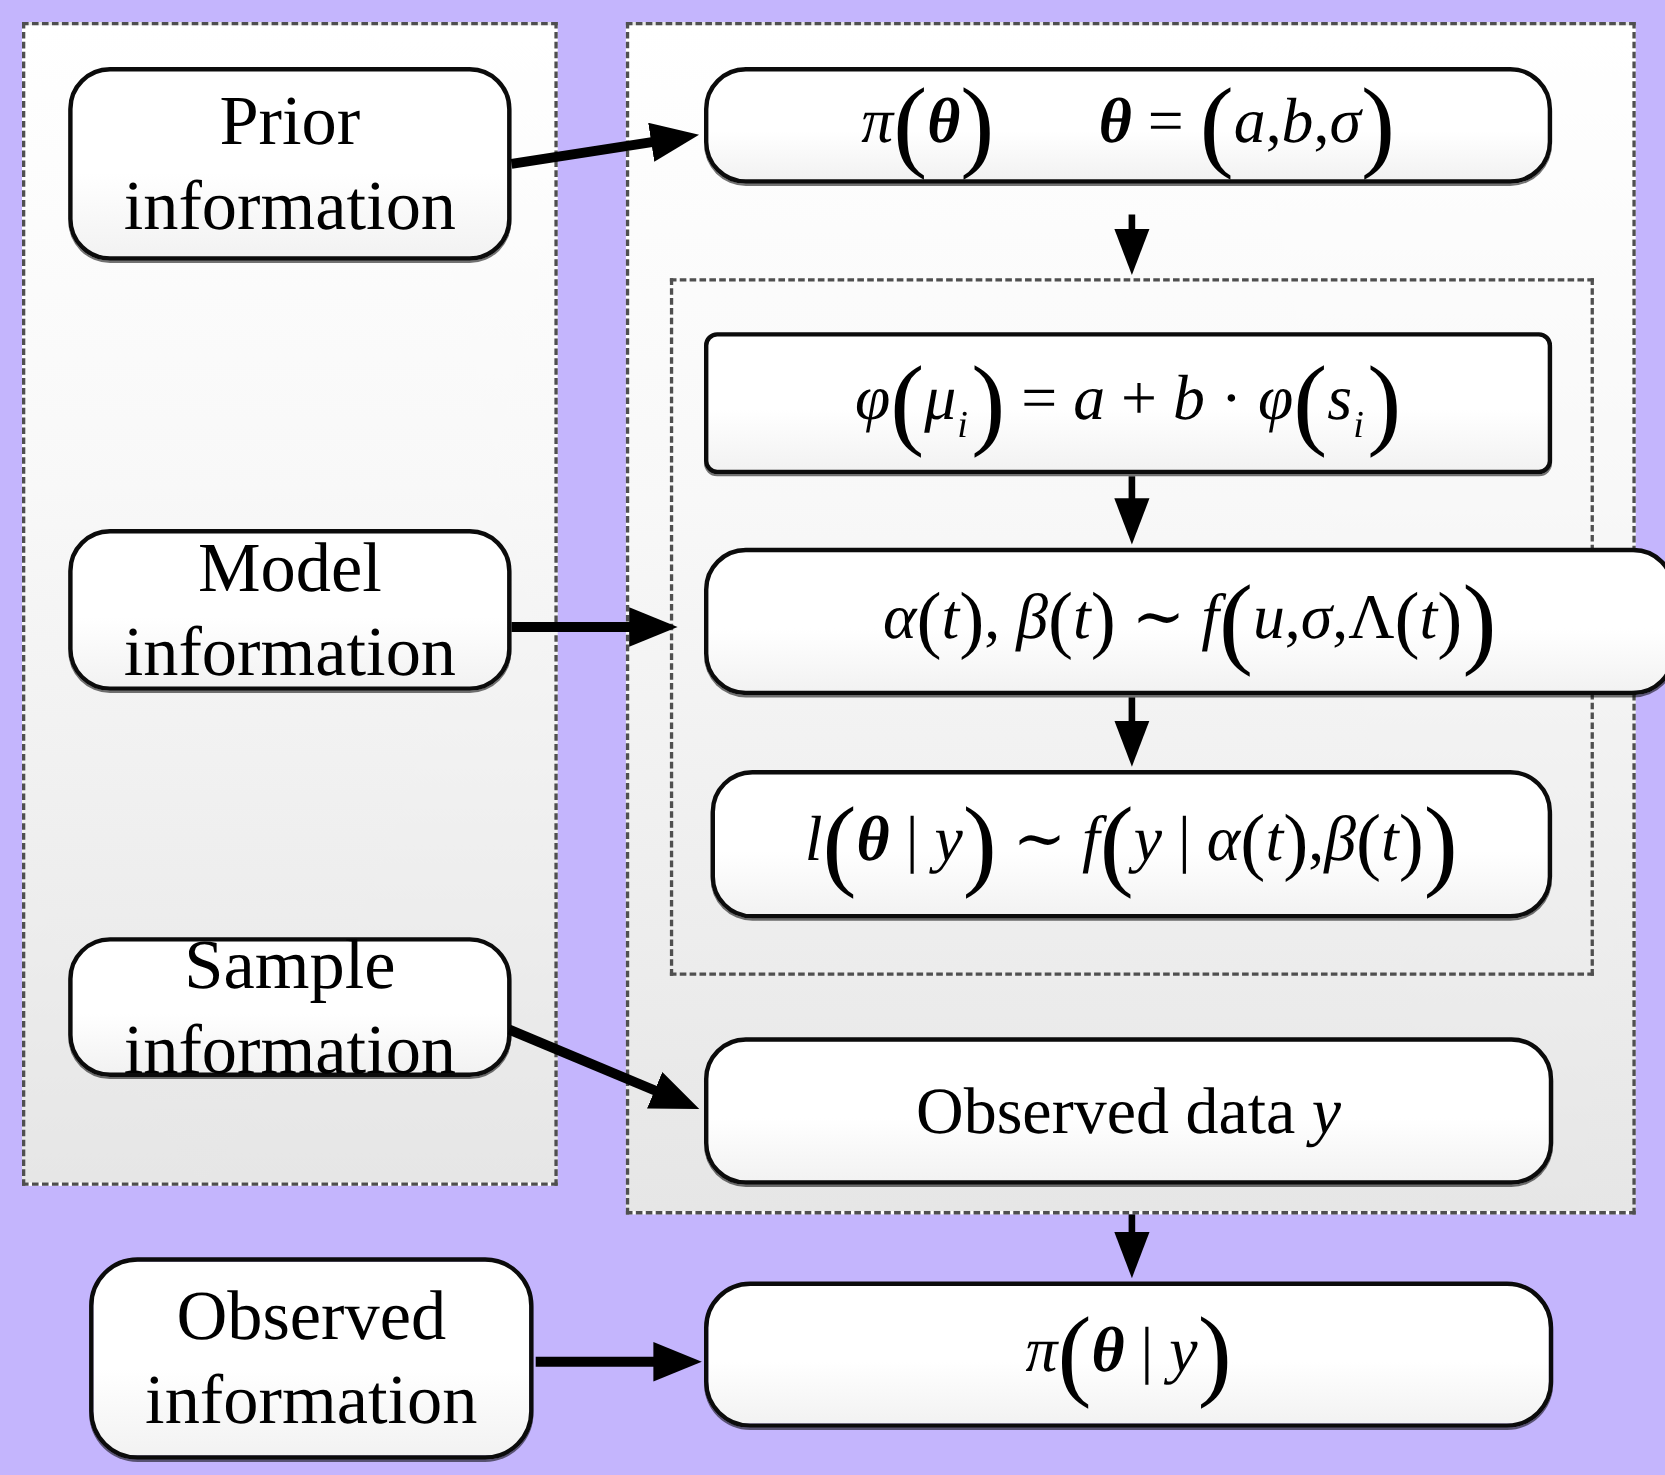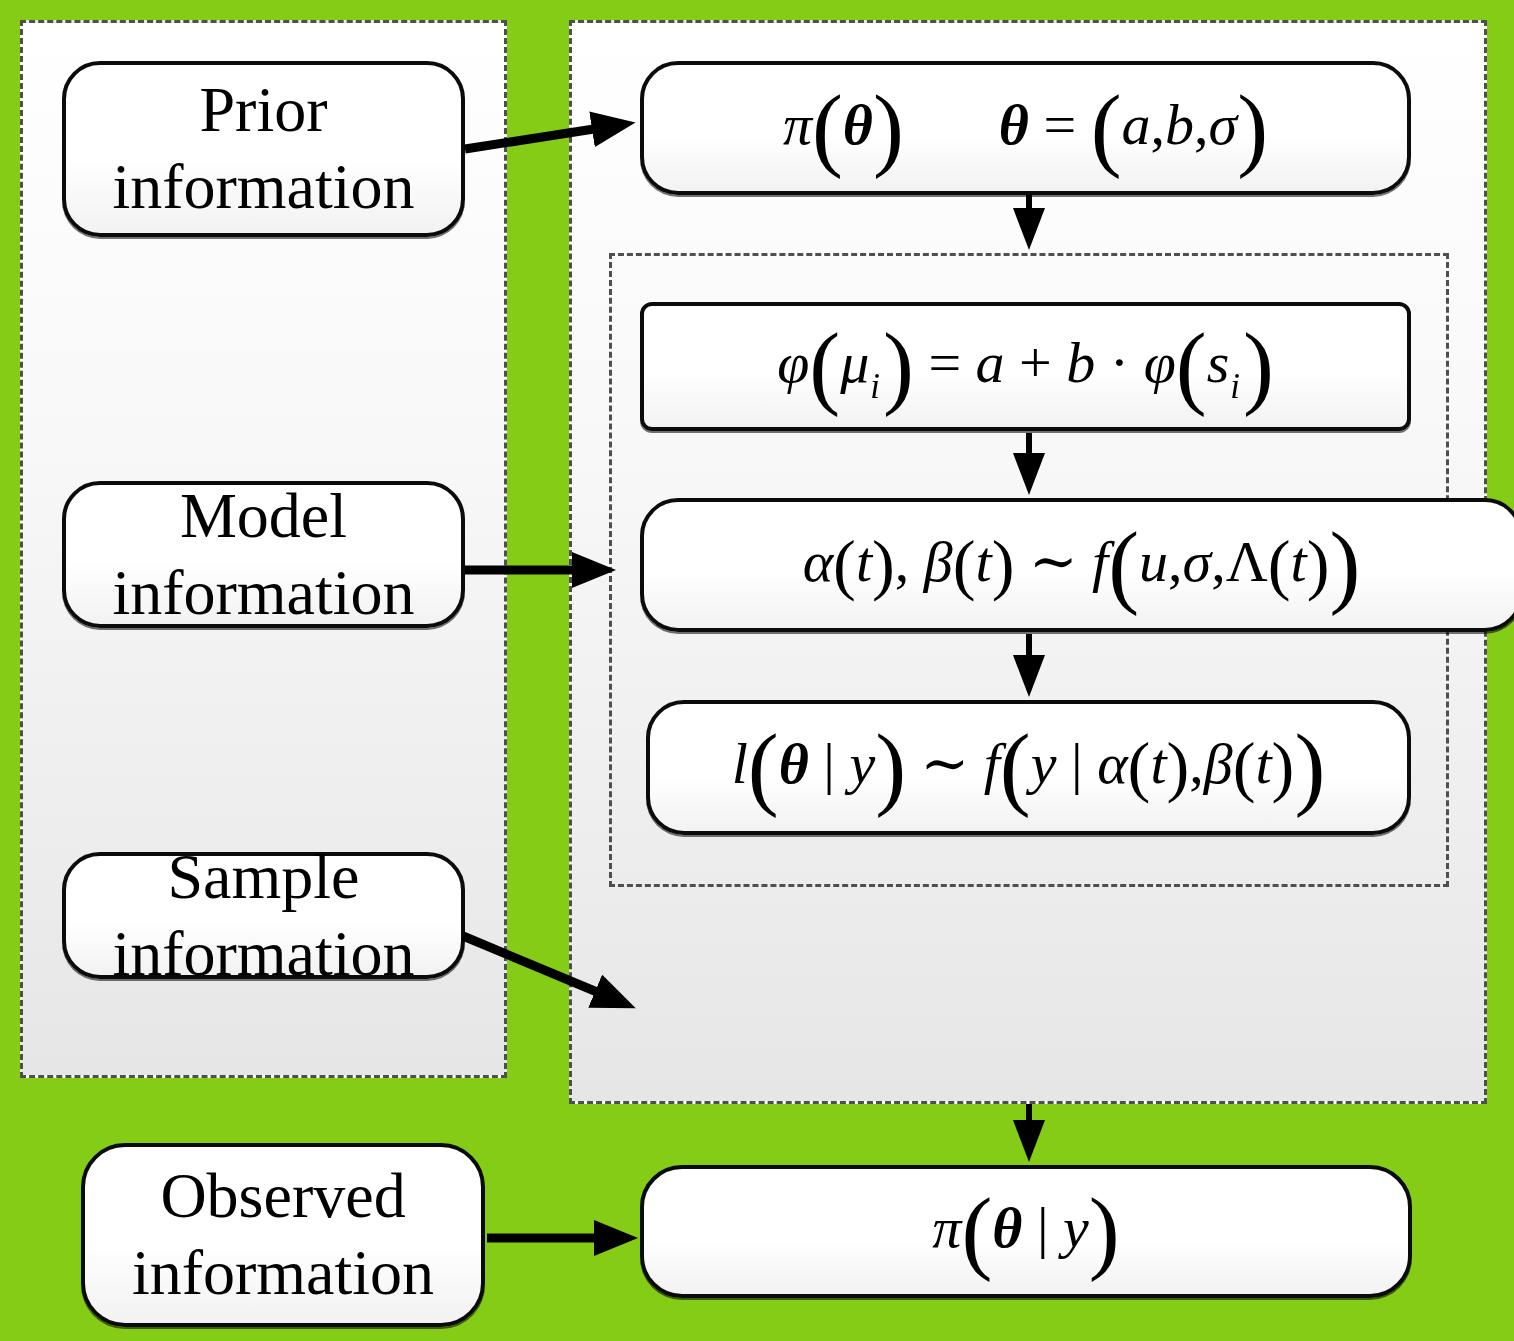--- a/index.html
+++ b/index.html
@@ -7,21 +7,21 @@
     --dash-border:#4f4f4f;
     --arrow:#000000;
     --text:#000000;
     --panel-top:#ffffff;
     --panel-bottom:#e6e6e6;
   }
   html,body{margin:0;padding:0;background:#ffffff;}
   .stage{
     position:relative;
     width:1514px;height:1341px;
-    background:#84cc16;
+    background:#c4b5fd;
     overflow:hidden;
     font-family:"Liberation Serif","DejaVu Serif",serif;
     color:var(--text);
   }
   
   .panel{
     position:absolute;
     box-sizing:border-box;
     border:3px dashed var(--dash-border);
     background:linear-gradient(180deg,var(--panel-top) 0%,#f8f8f8 40%,var(--panel-bottom) 100%);
@@ -79,31 +79,34 @@
   </div>
   <div class="rbox" style="left:62px;top:852px;width:403px;height:127px;">
     <span class="label-text">Sample
 information</span>
   </div>
   <div class="rbox" style="left:81px;top:1143px;width:404px;height:184px;border-radius:44px;">
     <span class="label-text">Observed
 information</span>
   </div>
 
-  <div class="rbox" style="left:640px;top:61px;width:771px;height:134px;">
+  <div class="rbox" style="left:640px;top:61px;width:771px;height:106px;">
     <span class="formula"><span class="tk-v">π</span><span class="tk-p">(</span><span class="tk-b">θ</span><span class="tk-p">)</span><span class="tk-g" style="width: 95px;"></span><span class="tk-b">θ</span><span class="tk-o"> = </span><span class="tk-p">(</span><span class="tk-v">a</span><span class="tk-o">,</span><span class="tk-v">b</span><span class="tk-o">,</span><span class="tk-v">σ</span><span class="tk-p">)</span></span>
   </div>
   <div class="rbox" style="left:640px;top:302px;width:771px;height:129px;border-radius:12px;">
     <span class="formula"><span class="tk-v">φ</span><span class="tk-p">(</span><span class="tk-v">μ</span><span class="tk-s">i</span><span class="tk-p">)</span><span class="tk-o"> = </span><span class="tk-v">a</span><span class="tk-o"> + </span><span class="tk-v">b</span><span class="tk-o"> · </span><span class="tk-v">φ</span><span class="tk-p">(</span><span class="tk-v">s</span><span class="tk-s">i</span><span class="tk-p">)</span></span>
   </div>
   <div class="rbox" style="left:640px;top:498px;width:883px;height:134px;">
     <span class="formula"><span class="tk-v">α</span><span class="tk-q">(</span><span class="tk-v">t</span><span class="tk-q">)</span><span class="tk-o">, </span><span class="tk-v">β</span><span class="tk-q">(</span><span class="tk-v">t</span><span class="tk-q">)</span><span class="tk-o"> ∼ </span><span class="tk-v">f</span><span class="tk-p">(</span><span class="tk-v">u</span><span class="tk-o">,</span><span class="tk-v">σ</span><span class="tk-o">,</span><span class="tk-o">Λ</span><span class="tk-q">(</span><span class="tk-v">t</span><span class="tk-q">)</span><span class="tk-p">)</span></span>
   </div>
   <div class="rbox" style="left:646px;top:700px;width:765px;height:135px;">
     <span class="formula"><span class="tk-v">l</span><span class="tk-p">(</span><span class="tk-b">θ</span><span class="tk-o"> | </span><span class="tk-v">y</span><span class="tk-p">)</span><span class="tk-o"> ∼ </span><span class="tk-v">f</span><span class="tk-p">(</span><span class="tk-v">y</span><span class="tk-o"> | </span><span class="tk-v">α</span><span class="tk-q">(</span><span class="tk-v">t</span><span class="tk-q">)</span><span class="tk-o">,</span><span class="tk-v">β</span><span class="tk-q">(</span><span class="tk-v">t</span><span class="tk-q">)</span><span class="tk-p">)</span></span>
+  </div>
+  <div class="rbox" style="left:640px;top:943px;width:772px;height:134px;">
+    <span class="formula obs"><span class="tk-o">Observed data </span><span class="tk-v">y</span></span>
   </div>
   <div class="rbox" style="left:640px;top:1165px;width:772px;height:133px;border-radius:42px;">
     <span class="formula"><span class="tk-v">π</span><span class="tk-p">(</span><span class="tk-b">θ</span><span class="tk-o"> | </span><span class="tk-v">y</span><span class="tk-p">)</span></span>
   </div>
 
   <svg class="arrow-layer" width="1514" height="1341" viewBox="0 0 1514 1341">
     <defs>
       <marker id="ah-big" markerUnits="userSpaceOnUse" markerWidth="46" markerHeight="36" refX="2" refY="18" orient="auto">
         <path d="M0,0 L44,18 L0,36 Z" fill="#000"></path>
       </marker>

